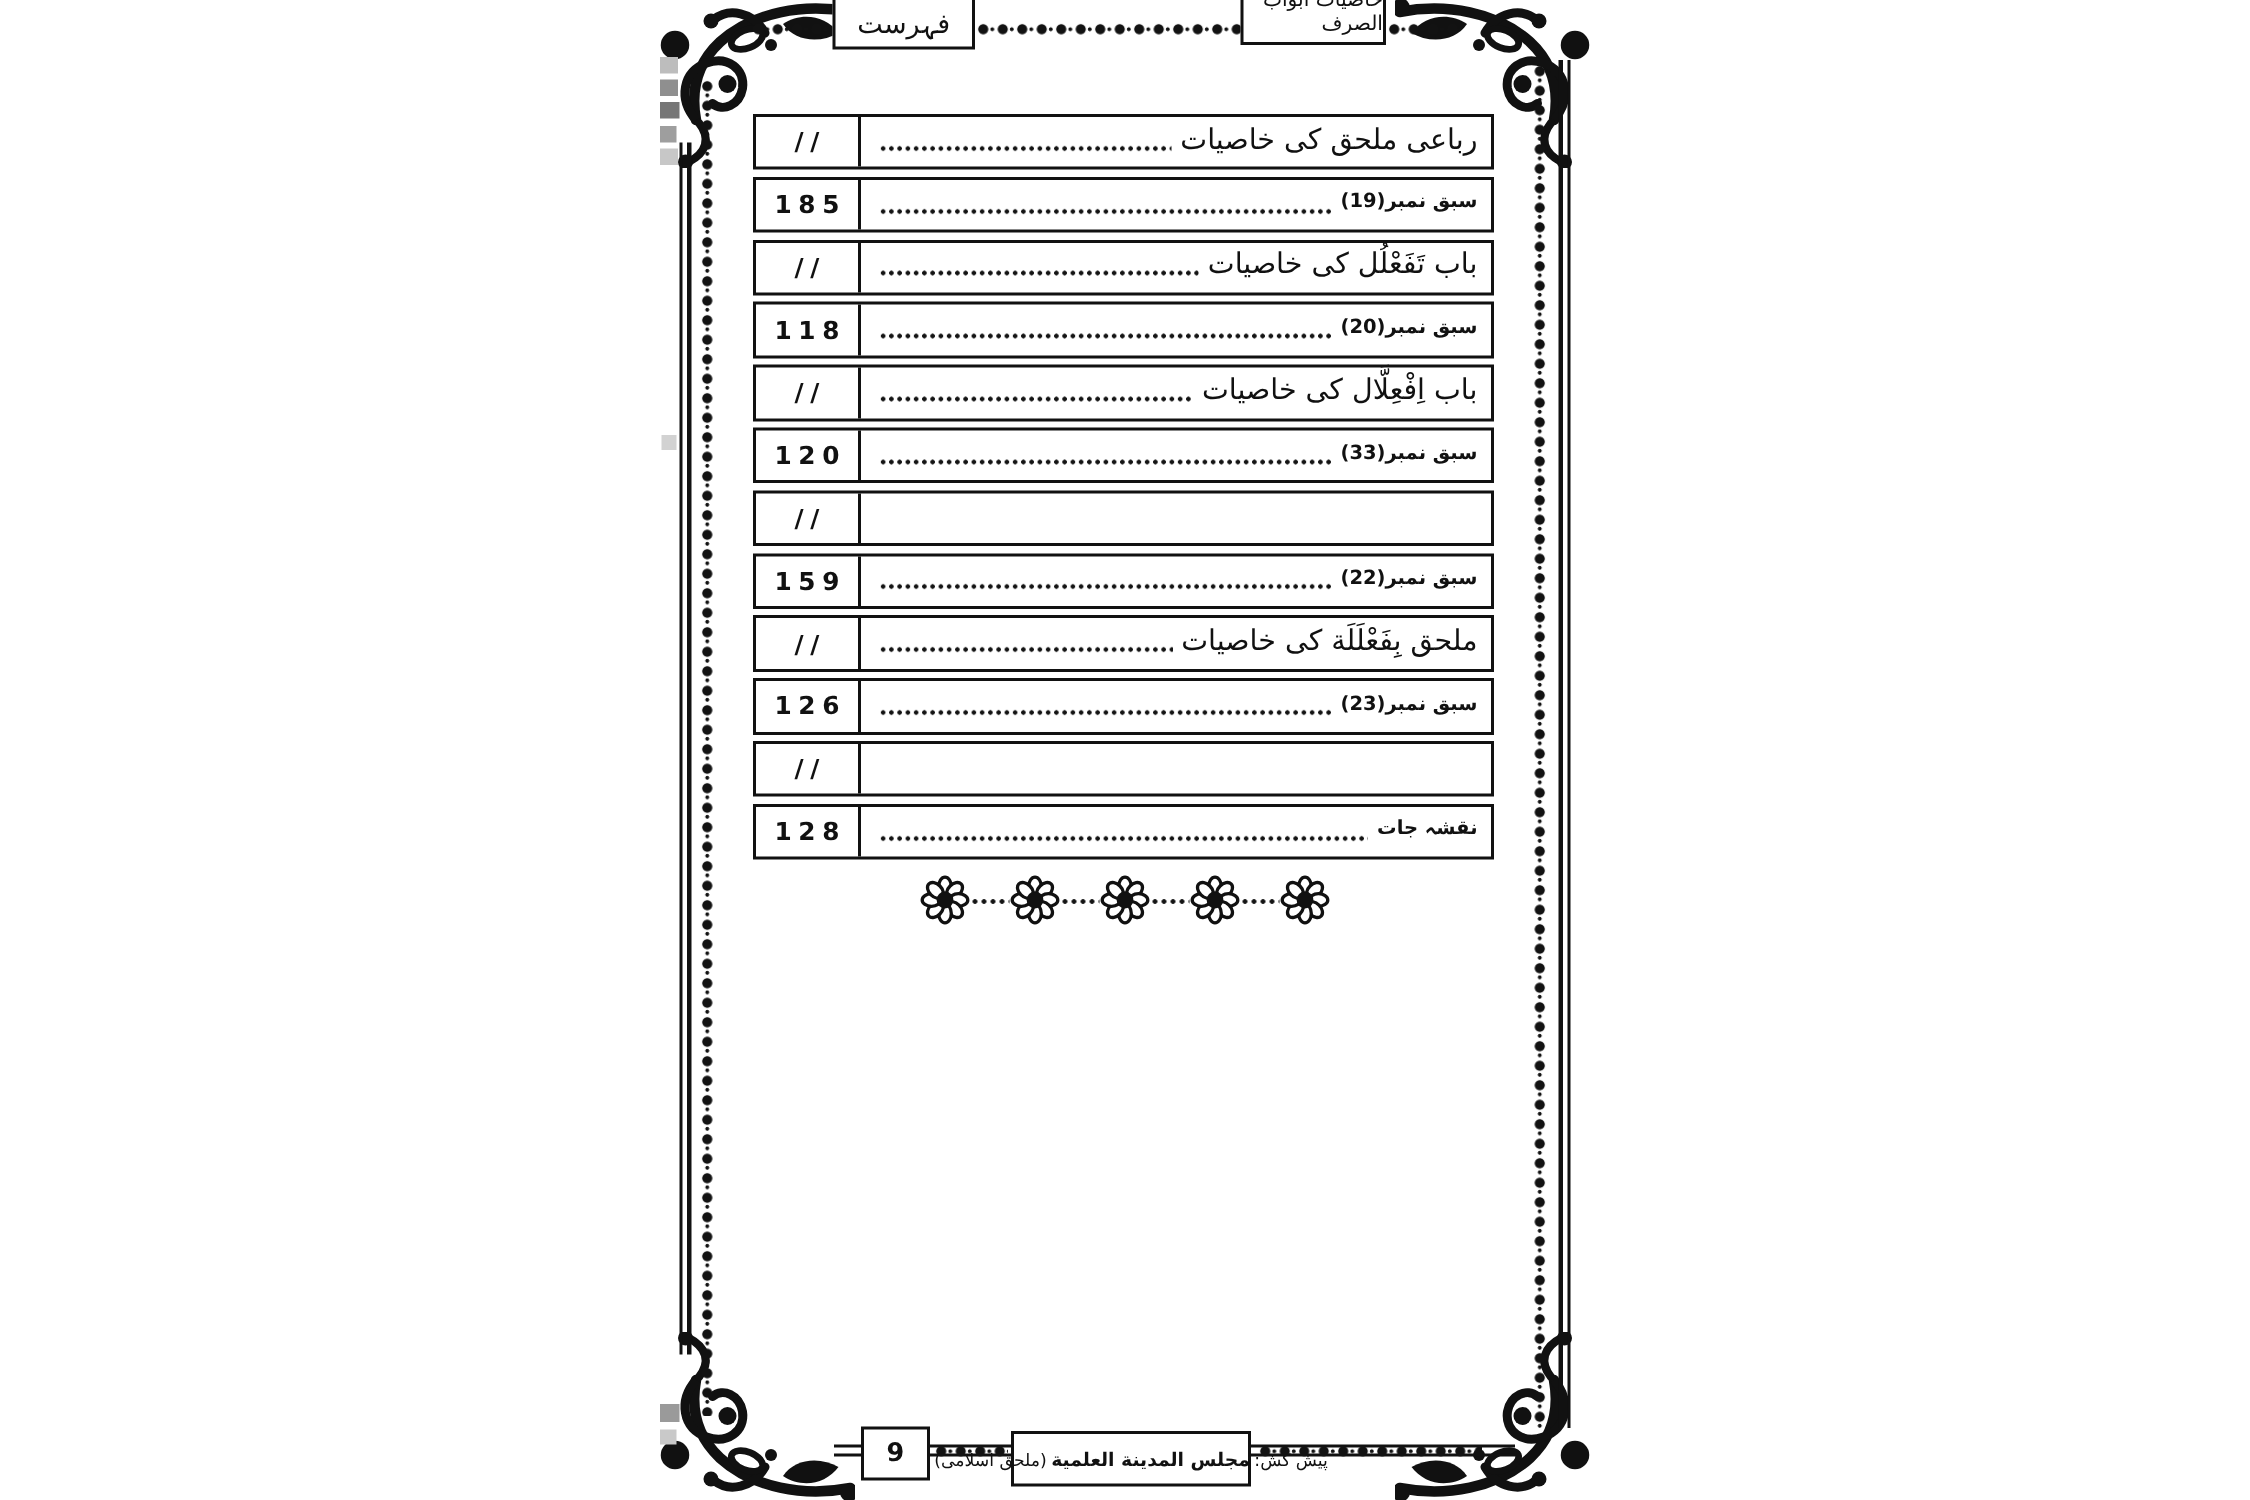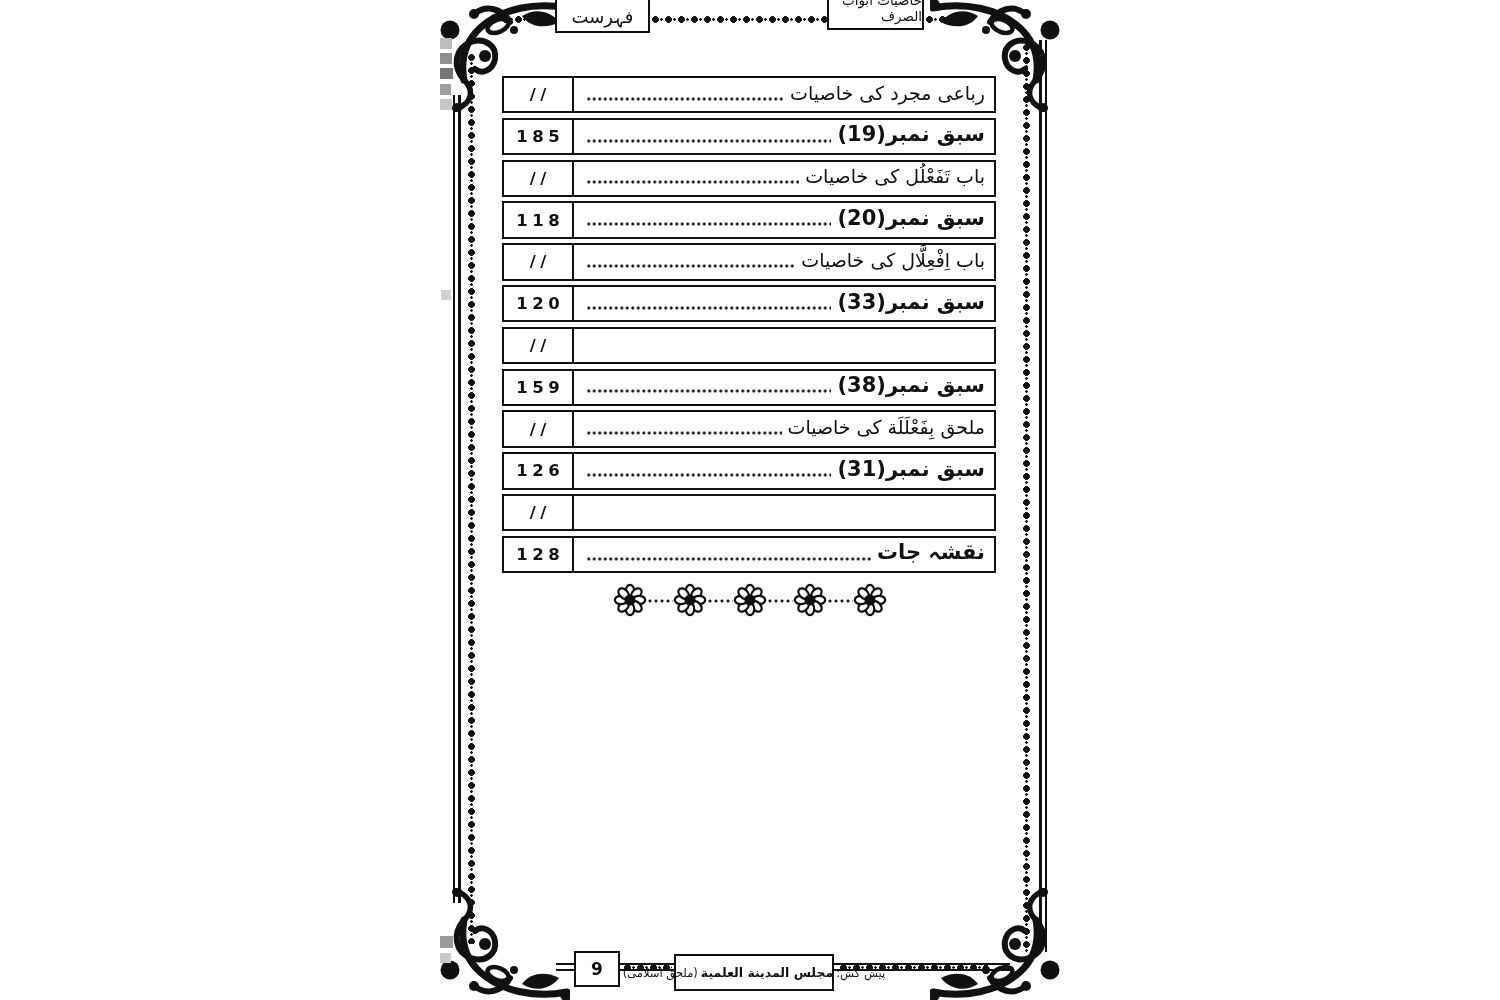--- a/index.html
+++ b/index.html
@@ -45,21 +45,21 @@
   .tnum{
     width:70px;border-right:2.1px solid #111;box-sizing:border-box;
     display:flex;align-items:center;justify-content:center;
     font-size:16.5px;font-weight:700;letter-spacing:4.5px;text-indent:4.5px;
   }
   .ttitle{
     flex:1;direction:rtl;display:flex;align-items:center;
     padding:0 9px 0 10px;font-size:19px;line-height:1;
   }
   .ttitle .t-text{white-space:nowrap;padding-bottom:3px;}
-  .t-bold{font-weight:700;font-size:21px;}
+  .t-bold{font-weight:700;font-size:13px;}
   .leader{
     flex:1;align-self:stretch;margin:0 6px 0 2px;min-width:8px;
     background-image:radial-gradient(circle, #141414 1.3px, transparent 1.6px);
     background-size:5.5px 5.5px;background-repeat:repeat-x;background-position:left 64%;
   }
   
   .rosette-row{
     position:absolute;left:0;top:582px;width:1500px;height:36px;
     display:flex;align-items:center;justify-content:center;
   }
@@ -165,21 +165,21 @@
 </div>
 <div class="chain-h" style="left:650px;top:14px;width:178px;"></div>
 <div class="hbox" style="left:827px;top:-7px;width:97px;height:37px;font-size:13.5px;">
   <span dir="rtl">خاصیات ابواب الصرف</span>
 </div>
 <div class="chain-h" style="left:924px;top:14px;width:50px;"></div>
 
 <div class="trow" style="top:76px;">
   <div class="tnum">//</div>
   <div class="ttitle">
-      <span class="t-text">رباعی مجرد کی خاصیات</span>
+      <span class="t-text">رباعی ملحق کی خاصیات</span>
       <span class="leader"></span>
     </div>
 </div>
 <div class="trow" style="top:117.8px;">
   <div class="tnum">185</div>
   <div class="ttitle">
       <span class="t-text t-bold">سبق نمبر(19)</span>
       <span class="leader"></span>
     </div>
 </div>
@@ -210,35 +210,35 @@
       <span class="t-text t-bold">سبق نمبر(33)</span>
       <span class="leader"></span>
     </div>
 </div>
 <div class="trow" style="top:326.8px;">
   <div class="tnum">//</div>
 </div>
 <div class="trow" style="top:368.6px;">
   <div class="tnum">159</div>
   <div class="ttitle">
-      <span class="t-text t-bold">سبق نمبر(38)</span>
+      <span class="t-text t-bold">سبق نمبر(22)</span>
       <span class="leader"></span>
     </div>
 </div>
 <div class="trow" style="top:410.4px;">
   <div class="tnum">//</div>
   <div class="ttitle">
       <span class="t-text">ملحق بِفَعْلَلَة کی خاصیات</span>
       <span class="leader"></span>
     </div>
 </div>
 <div class="trow" style="top:452.2px;">
   <div class="tnum">126</div>
   <div class="ttitle">
-      <span class="t-text t-bold">سبق نمبر(31)</span>
+      <span class="t-text t-bold">سبق نمبر(23)</span>
       <span class="leader"></span>
     </div>
 </div>
 <div class="trow" style="top:494px;">
   <div class="tnum">//</div>
 </div>
 <div class="trow" style="top:535.8px;">
   <div class="tnum">128</div>
   <div class="ttitle">
       <span class="t-text t-bold">نقشہ جات</span>

